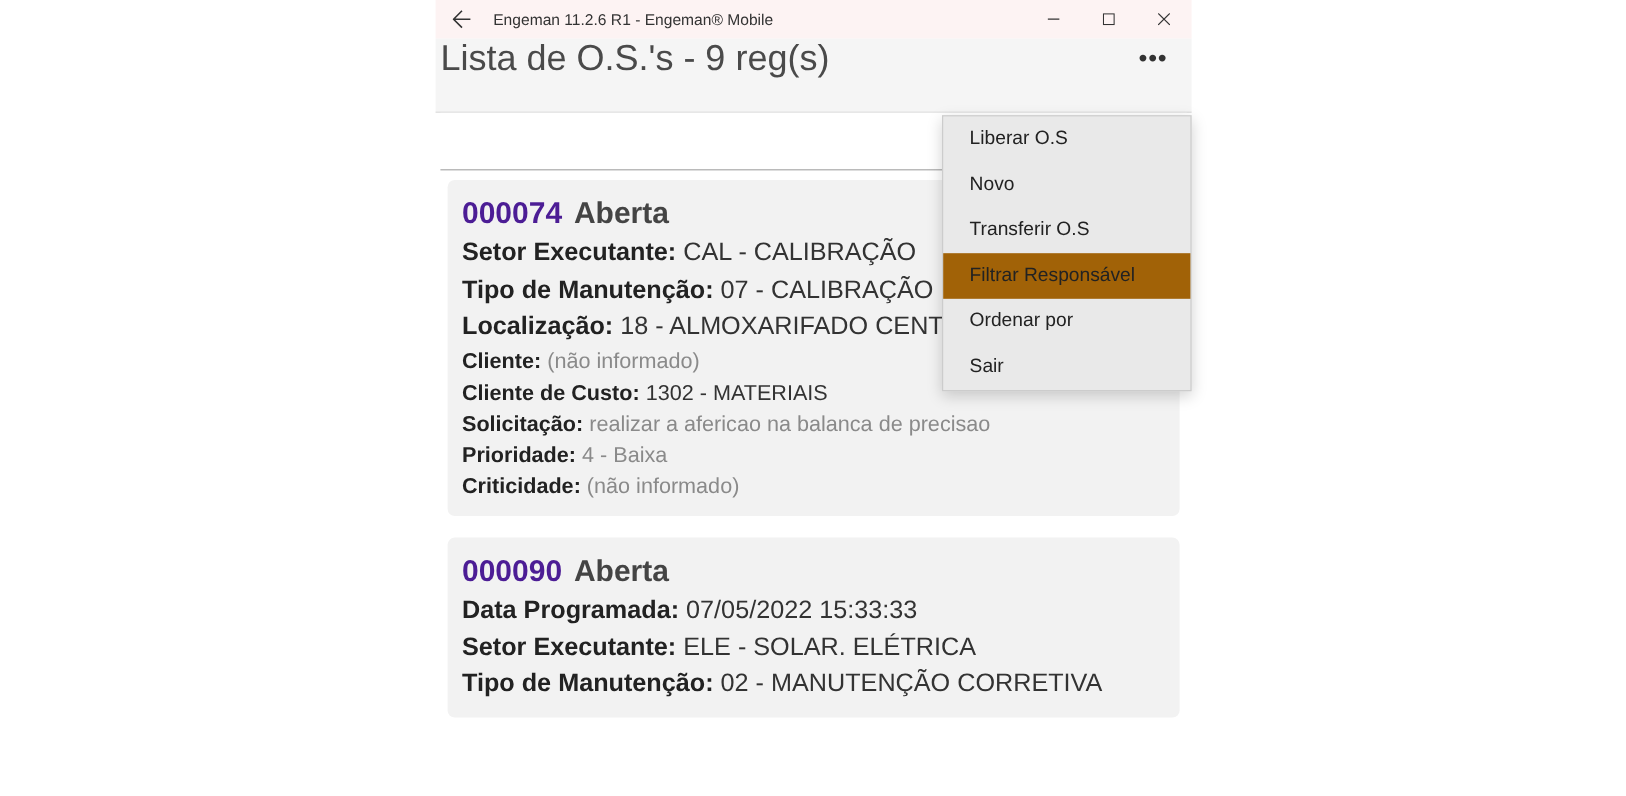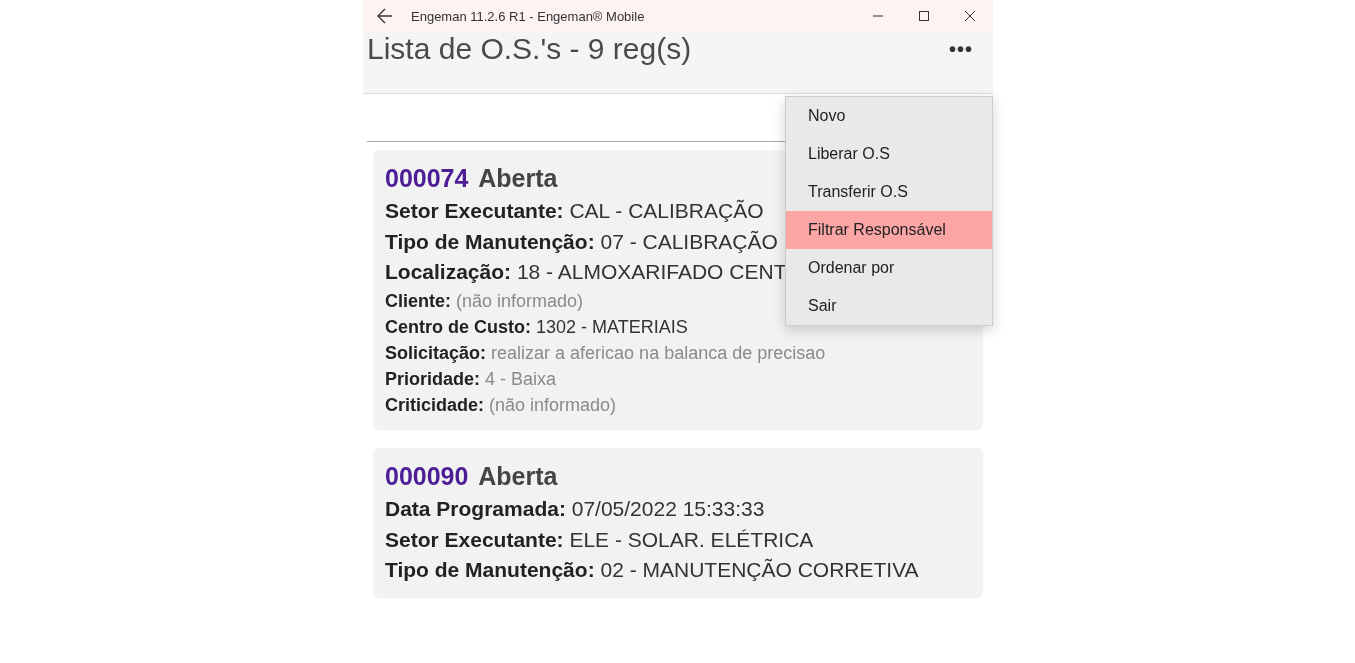--- a/index.html
+++ b/index.html
@@ -120,21 +120,21 @@
       border: 1px solid #ccc;
       z-index: 100;
     }
     .menu-item {
       padding: 10px 22px;
       font-size: 16px;
       color: #222;
       cursor: pointer;
     }
     .menu-item.highlight {
-      background: #fca5a5;
+      background: #a16207;
     }
   </style>
 </head>
 <body>
 
 <div class="app-window">
 
   <div class="titlebar">
     <div class="back-btn">
       <svg viewBox="0 0 16 16">
@@ -188,21 +188,21 @@
       </div>
       <div class="card-line">
         <span class="label-b">Localização:</span>
         <span>18 - ALMOXARIFADO CENTRAL</span>
       </div>
       <div class="card-line small">
         <span class="label-b">Cliente:</span>
         <span class="muted">(não informado)</span>
       </div>
       <div class="card-line small">
-        <span class="label-b">Centro de Custo:</span>
+        <span class="label-b">Cliente de Custo:</span>
         <span>1302 - MATERIAIS</span>
       </div>
       <div class="card-line small">
         <span class="label-b">Solicitação:</span>
         <span class="muted">realizar a afericao na balanca de precisao</span>
       </div>
       <div class="card-line small">
         <span class="label-b">Prioridade:</span>
         <span class="muted">4 - Baixa</span>
       </div>
@@ -227,21 +227,21 @@
       </div>
       <div class="card-line">
         <span class="label-b">Tipo de Manutenção:</span>
         <span>02 - MANUTENÇÃO CORRETIVA</span>
       </div>
     </div>
 
   </div>
 
   <div class="dropdown-menu" id="menu-container">
+      <div class="menu-item">Liberar O.S</div>
       <div class="menu-item">Novo</div>
-      <div class="menu-item">Liberar O.S</div>
       <div class="menu-item">Transferir O.S</div>
       <div class="menu-item highlight">Filtrar Responsável</div>
       <div class="menu-item">Ordenar por</div>
       <div class="menu-item">Sair</div>
     </div>
 
 </div>
 
 </body></html>

